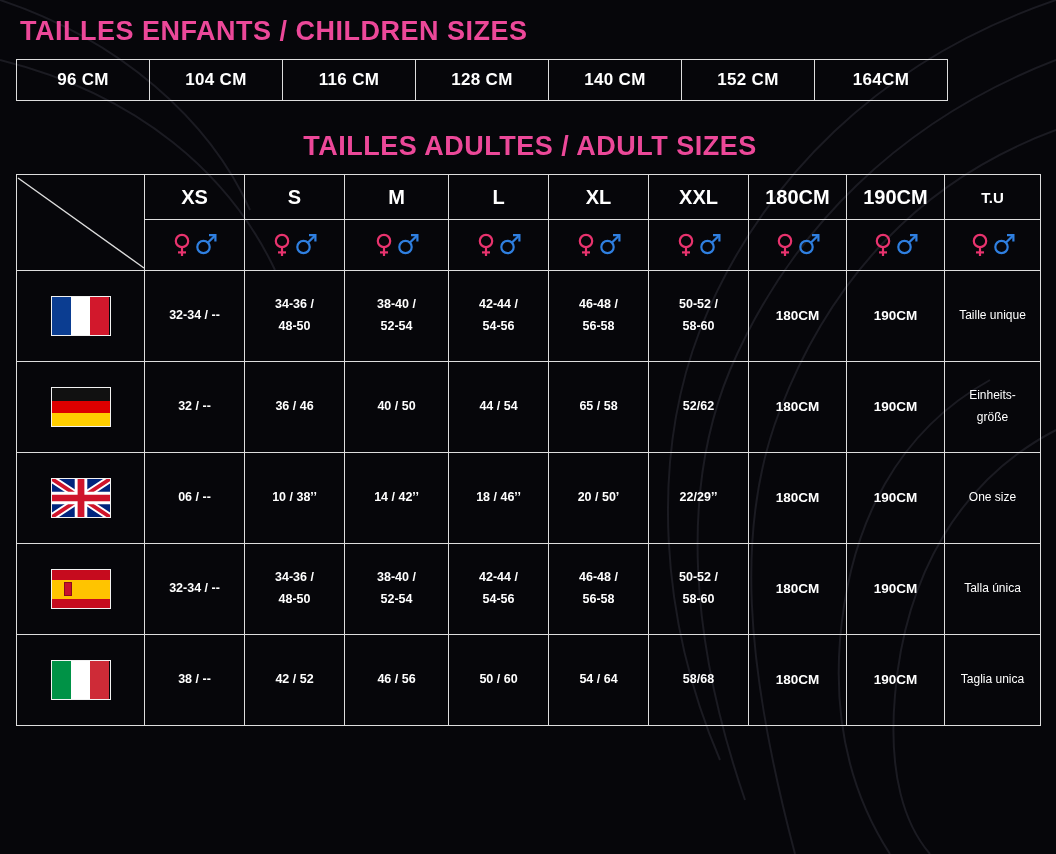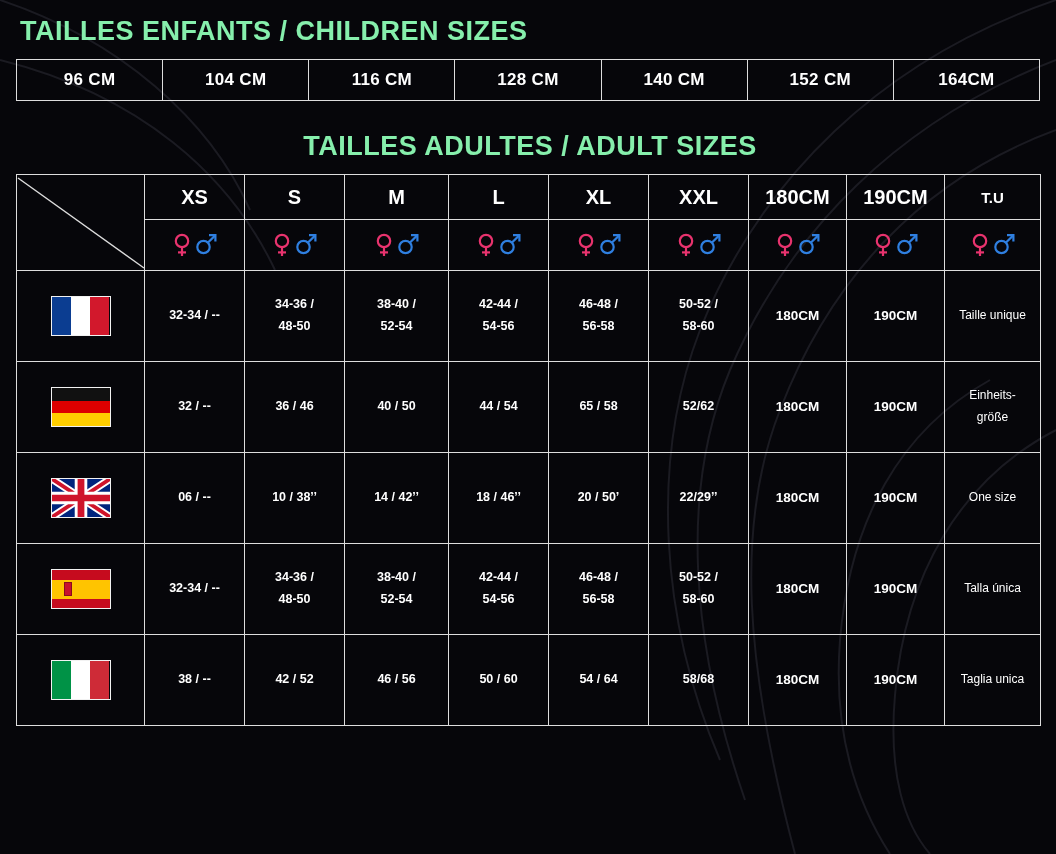--- a/index.html
+++ b/index.html
@@ -26,30 +26,30 @@
     position: relative;
     z-index: 1;
     padding: 10px 16px 0 16px;
     box-sizing: border-box;
   }
   h1.section-title {
     font-size: 27px;
     font-weight: bold;
     letter-spacing: 0.5px;
     margin: 6px 0 12px 4px;
-    color: #86efac;
+    color: #ec4899;
   }
   h1.section-title.adults {
     margin-top: 30px;
     text-align: center;
   }
 
   table {
     border-collapse: collapse;
-    width: 1024px;
+    width: 932px;
     table-layout: fixed;
   }
   table td, table th {
     border: 1px solid #dddddd;
     text-align: center;
     vertical-align: middle;
     color: #ffffff;
     background: transparent;
   }
 

